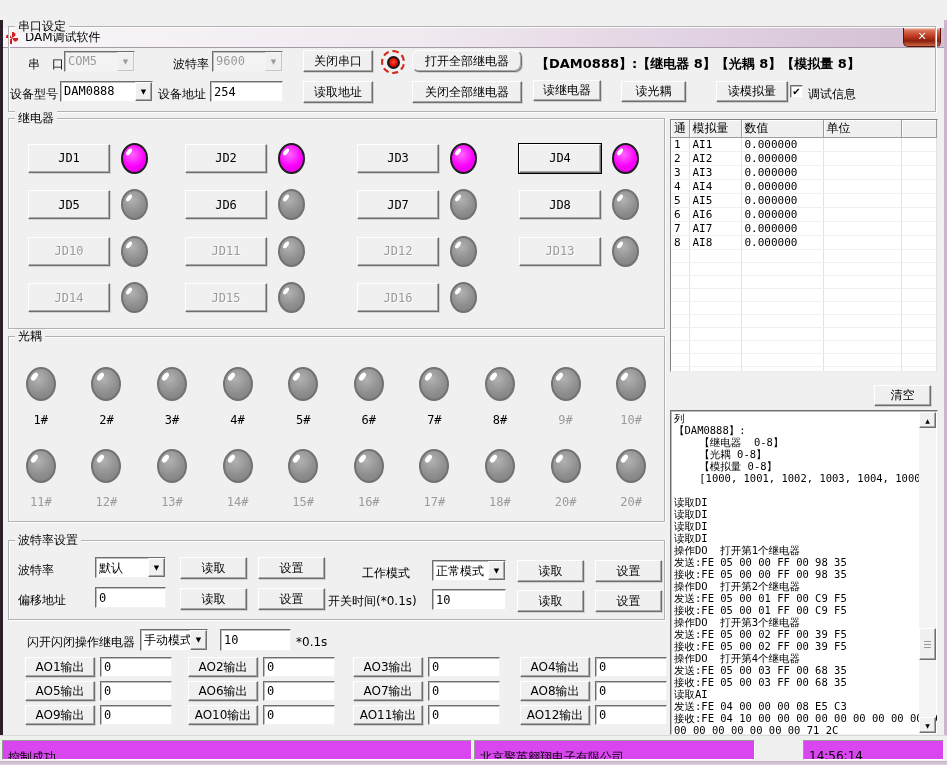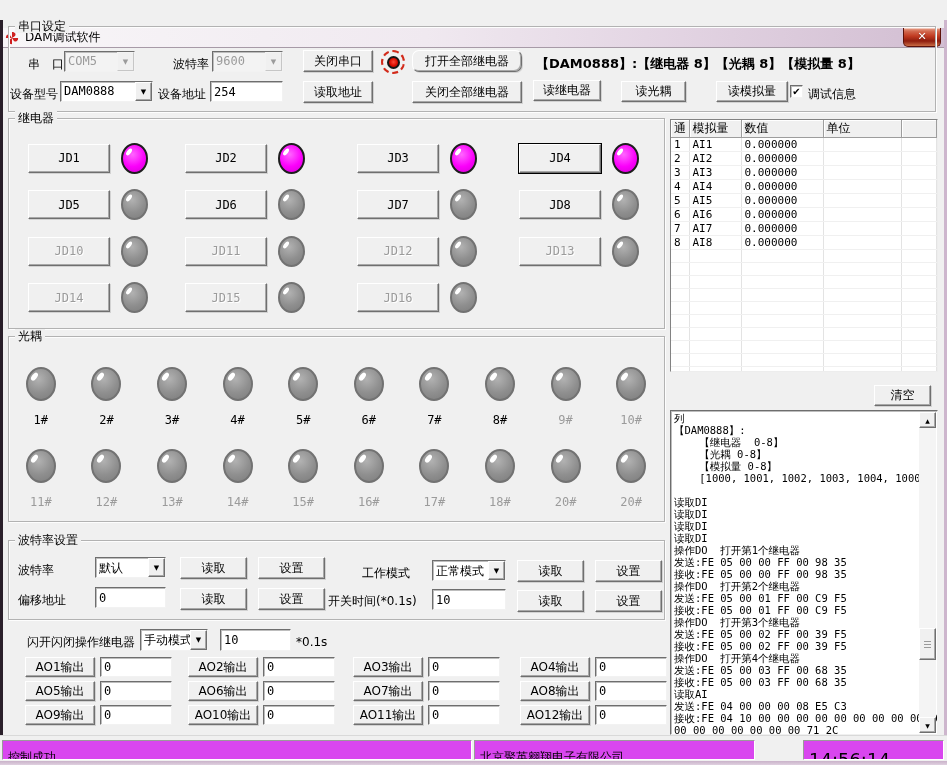--- a/index.html
+++ b/index.html
@@ -591,16 +591,16 @@
       </div>
       <div class="ao-cell">
         <button class="btn">AO12输出</button>
         <input class="tfield" value="0" style="">
       </div>
     </div>
 
   <div class="statusbar">
     <div class="sb-panel" style="left:2px; width:470px;">控制成功</div>
     <div class="sb-panel" style="left:474px; width:281px;">北京聚英翱翔电子有限公司</div>
-    <div class="sb-panel" style="left:803px; width:141px; font-size:18px;">14:56:14</div>
+    <div class="sb-panel" style="left:803px; width:141px; font-size:12px;">14:56:14</div>
   </div>
 
 </div>
 
 </body></html>

